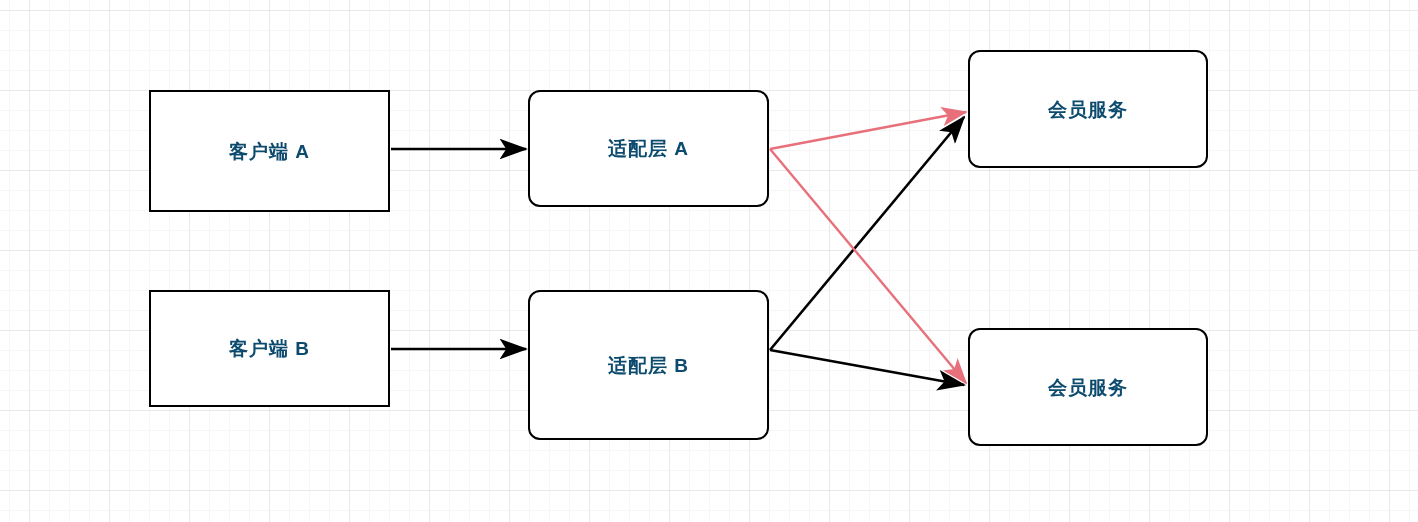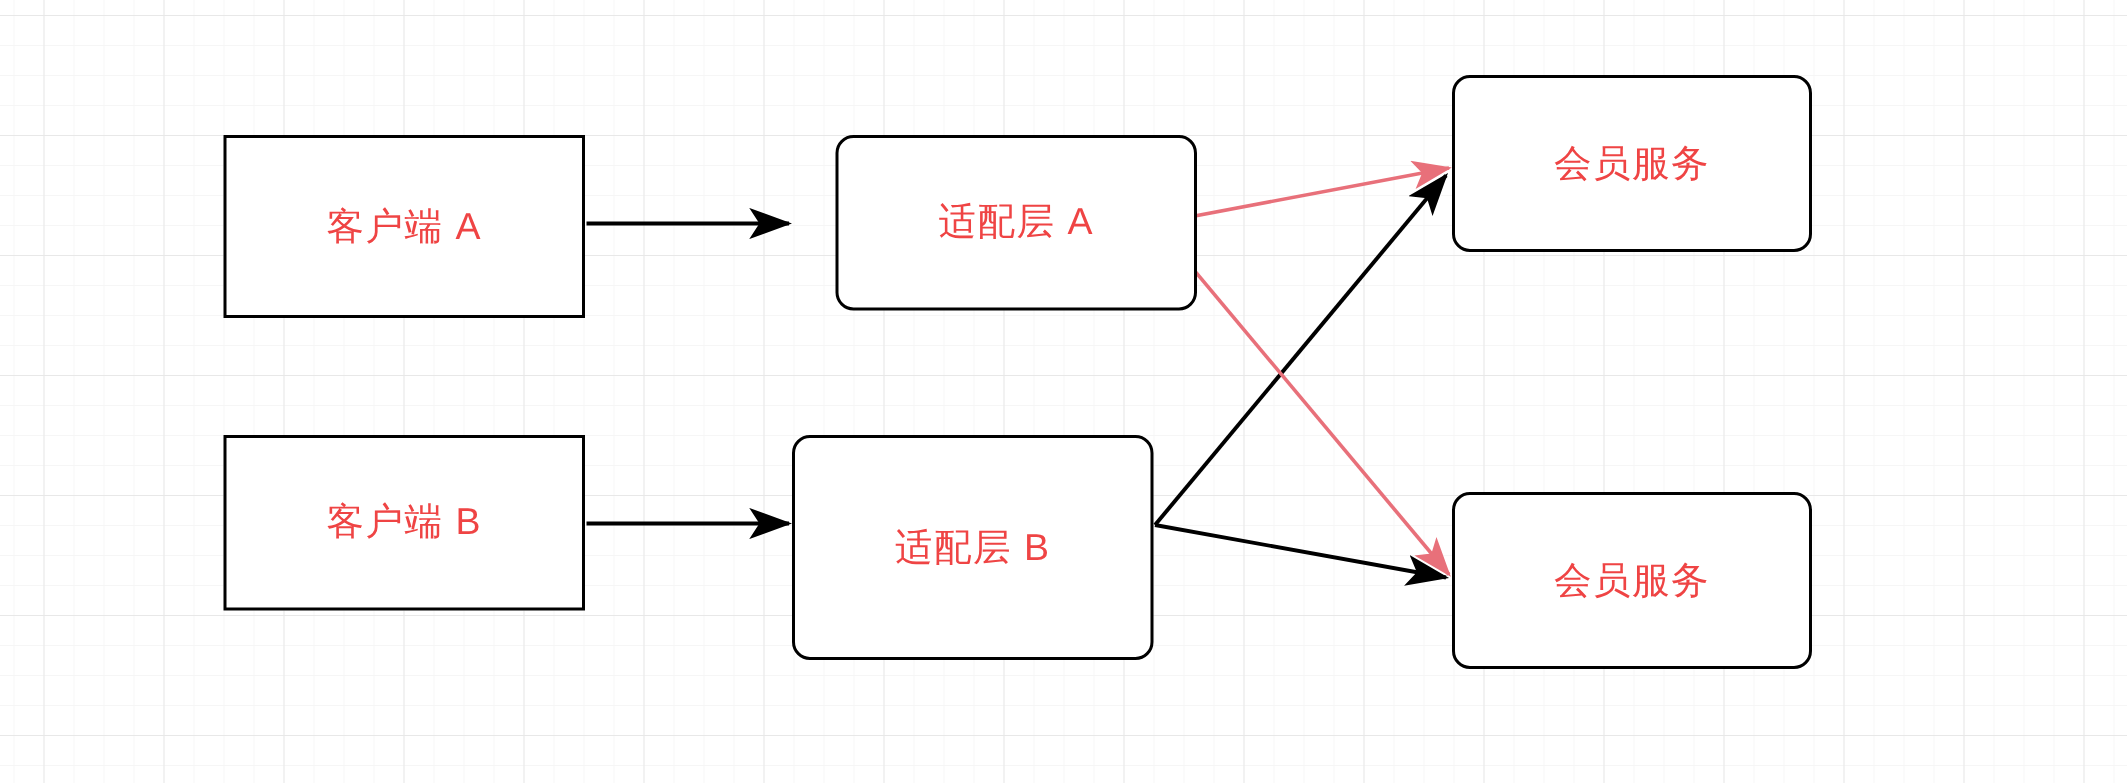--- a/index.html
+++ b/index.html
@@ -42,25 +42,26 @@
     background: #ffffff;
     border: 2.5px solid #000000;
     display: flex;
     align-items: center;
     justify-content: center;
     z-index: 2;
   }
   .node-sharp { border-radius: 0; }
   .node-round { border-radius: 12px; }
   .node-label {
-    font-size: 25px;
-    color: #ef4444;
+    font-size: 19px;
+    color: #0c4a6e;
     letter-spacing: 1px;
     white-space: nowrap;
     line-height: 1;
+    font-weight: bold;
   }
 </style>
 </head>
 <body>
 
 <div id="canvas">
 
   <svg id="edges" viewBox="0 0 1418 522" xmlns="http://www.w3.org/2000/svg">
     <defs>
       <marker id="arrow-black" markerWidth="11" markerHeight="8" refX="10.2" refY="4" orient="auto" markerUnits="strokeWidth">
@@ -85,21 +86,21 @@
   </svg>
 
   <div class="node node-sharp" style="left:149px; top:90px; width:241px; height:122px;">
     <span class="node-label">客户端 A</span>
   </div>
 
   <div class="node node-sharp" style="left:149px; top:290px; width:241px; height:117px;">
     <span class="node-label">客户端 B</span>
   </div>
 
-  <div class="node node-round" style="left:528px; top:90px; width:241px; height:117px;margin-left:29px;">
+  <div class="node node-round" style="left:528px; top:90px; width:241px; height:117px;">
     <span class="node-label">适配层 A</span>
   </div>
 
   <div class="node node-round" style="left:528px; top:290px; width:241px; height:150px;">
     <span class="node-label">适配层 B</span>
   </div>
 
   <div class="node node-round" style="left:968px; top:50px; width:240px; height:118px;">
     <span class="node-label">会员服务</span>
   </div>

